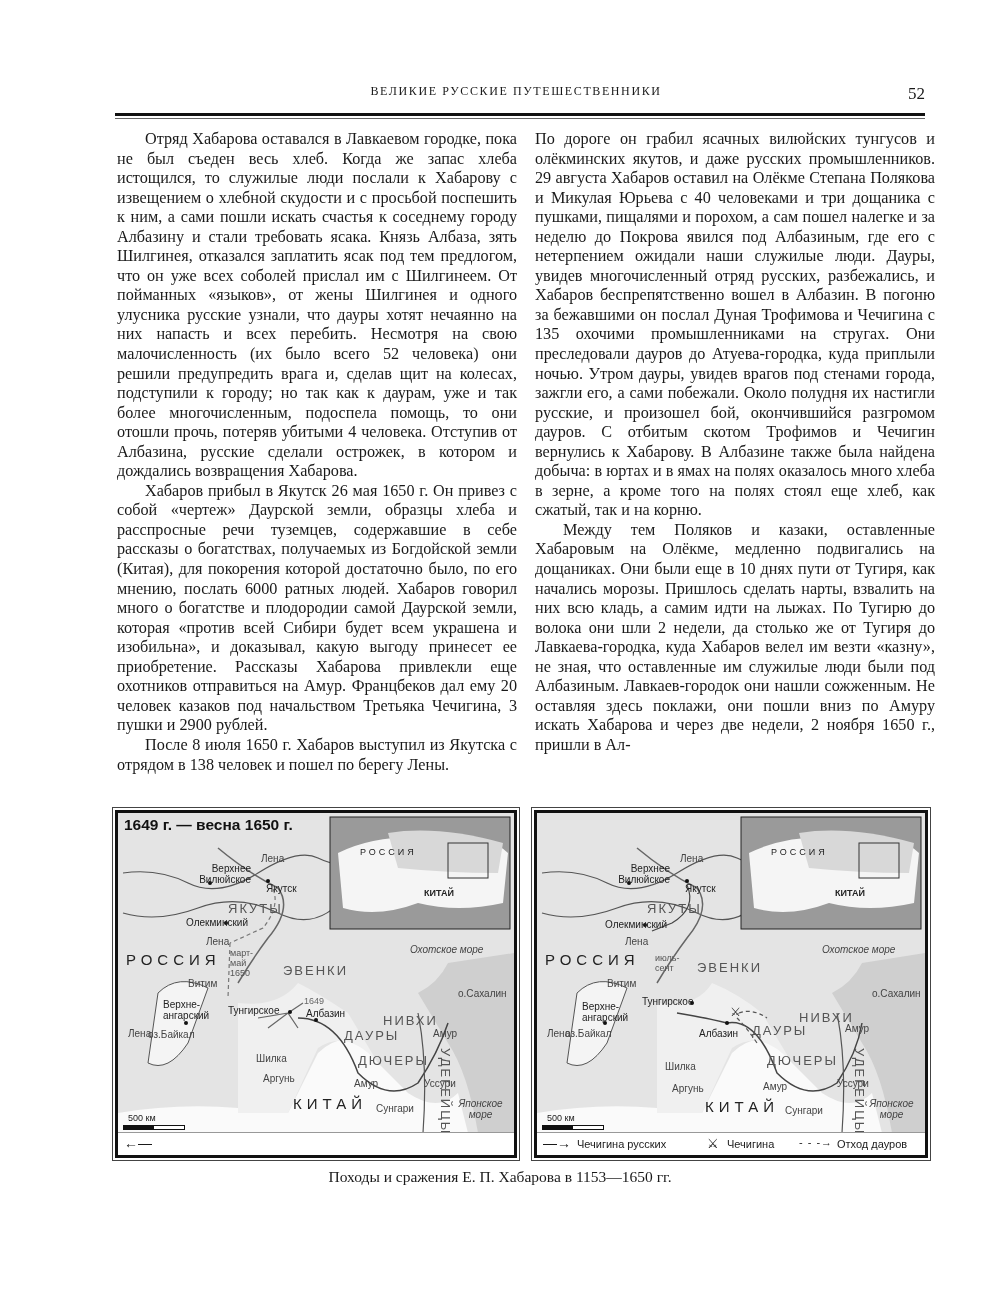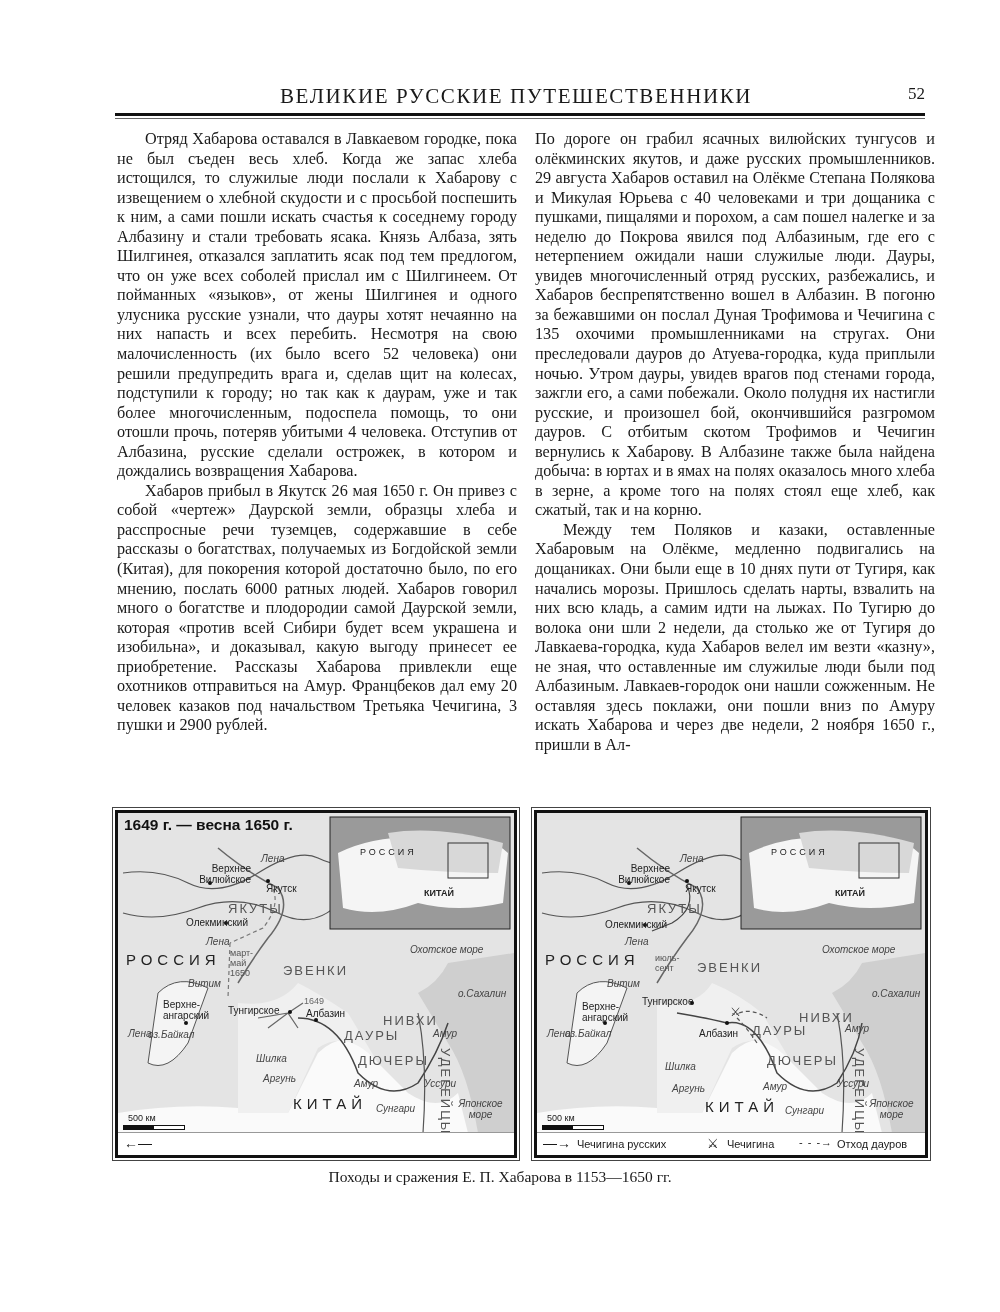--- a/index.html
+++ b/index.html
@@ -1,38 +1,38 @@
 <!DOCTYPE html>
 <html><head>
 <meta charset="utf-8">
 <style>
   html, body { margin:0; padding:0; background:#ffffff; }
   body { width:1000px; height:1312px; position:relative; overflow:hidden;
          font-family:"Liberation Serif","DejaVu Serif",serif; color:#1a1a1a; }
   .header { position:absolute; left:115px; top:84px; width:810px; height:26px; }
   .running-title { position:absolute; left:0; right:8px; top:0; text-align:center;
-         font-size:21px; letter-spacing:1.6px; }
+         font-size:12px; letter-spacing:1.6px; }
   .page-num { position:absolute; right:0; top:0; font-size:17px; }
   .rule1 { position:absolute; left:115px; top:113px; width:810px; height:3px; background:#111; }
   .rule2 { position:absolute; left:115px; top:118px; width:810px; height:1px; background:#666; }
   .col { position:absolute; top:130px; width:400px; font-size:16.2px; line-height:19.55px;
          text-align:justify; }
   .col.left { left:117px; }
   .col.right { left:535px; }
   .col p { margin:0; text-indent:0; }
   .col p.ind { text-indent:28px; }
   .map { position:absolute; top:810px; height:342px; border:3px solid #111; outline:1px solid #444;
          outline-offset:2px; background:#e6e6e6; overflow:hidden; font-family:"Liberation Sans","DejaVu Sans",sans-serif; }
   .map.left { left:115px; width:396px; }
   .map.right { left:534px; width:388px; }
   .map svg { position:absolute; left:0; top:0; }
   .map .lbl { position:absolute; font-size:10px; color:#222; white-space:nowrap; }
   .map .lbl.big { font-size:15px; letter-spacing:5px; color:#222; }
   .map .lbl.eth { font-size:13px; letter-spacing:2px; color:#555; }
-  .map .lbl.riv { font-style:italic; color:#444; font-size:10px; }
+  .map .lbl.riv { color:#444; font-size:10px; }
   .map .lbl.sea { font-style:italic; color:#444; font-size:10px; }
   .map .title { position:absolute; left:6px; top:3px; font-weight:bold; font-size:15.5px; color:#111; }
   .legend { position:absolute; left:0; bottom:0; width:100%; height:22px; background:#fff;
             border-top:1px solid #999; font-size:11px; }
   .legend span { position:absolute; top:5px; white-space:nowrap; }
   .scale { position:absolute; font-size:9px; }
   .scalebar { position:absolute; height:3px; border:1px solid #111; }
   .caption { position:absolute; top:1168px; left:0; width:1000px; text-align:center; font-size:15.5px; }
 </style>
 </head>
@@ -41,20 +41,21 @@
 <div class="header">
   <div class="running-title">ВЕЛИКИЕ РУССКИЕ ПУТЕШЕСТВЕННИКИ</div>
   <div class="page-num">52</div>
 </div>
 <div class="rule1"></div>
 <div class="rule2"></div>
 
 <div class="col left">
   <p class="ind">Отряд Хабарова оставался в Лавкаевом городке, пока не был съеден весь хлеб. Когда же запас хлеба истощился, то служилые люди послали к Хабарову с извещением о хлебной скудости и с просьбой поспешить к ним, а сами пошли искать счастья к соседнему городу Албазину и стали требовать ясака. Князь Албаза, зять Шилгинея, отказался заплатить ясак под тем предлогом, что он уже всех соболей прислал им с Шилгинеем. От пойманных «языков», от жены Шилгинея и одного улусника русские узнали, что дауры хотят нечаянно на них напасть и всех перебить. Несмотря на свою малочисленность (их было всего 52 человека) они решили предупредить врага и, сделав щит на колесах, подступили к городу; но так как к даурам, уже и так более многочисленным, подоспела помощь, то они отошли прочь, потеряв убитыми 4 человека. Отступив от Албазина, русские сделали острожек, в котором и дождались возвращения Хабарова.</p>
   <p class="ind">Хабаров прибыл в Якутск 26 мая 1650 г. Он привез с собой «чертеж» Даурской земли, образцы хлеба и расспросные речи туземцев, содержавшие в себе рассказы о богатствах, получаемых из Богдойской земли (Китая), для покорения которой достаточно было, по его мнению, послать 6000 ратных людей. Хабаров говорил много о богатстве и плодородии самой Даурской земли, которая «против всей Сибири будет всем украшена и изобильна», и доказывал, какую выгоду принесет ее приобретение. Рассказы Хабарова привлекли еще охотников отправиться на Амур. Францбеков дал ему 20 человек казаков под начальством Третьяка Чечигина, 3 пушки и 2900 рублей.</p>
+  <p class="ind">После 8 июля 1650 г. Хабаров выступил из Якутска с отрядом в 138 человек и пошел по берегу Лены.</p>
 </div>
 
 <div class="col right">
   <p>По дороге он грабил ясачных вилюйских тунгусов и олёкминских якутов, и даже русских промышленников. 29 августа Хабаров оставил на Олёкме Степана Полякова и Микулая Юрьева с 40 человеками и три дощаника с пушками, пищалями и порохом, а сам пошел налегке и за неделю до Покрова явился под Албазиным, где его с нетерпением ожидали наши служилые люди. Дауры, увидев многочисленный отряд русских, разбежались, и Хабаров беспрепятственно вошел в Албазин. В погоню за бежавшими он послал Дуная Трофимова и Чечигина с 135 охочими промышленниками на стругах. Они преследовали дауров до Атуева-городка, куда приплыли ночью. Утром дауры, увидев врагов под стенами города, зажгли его, а сами побежали. Около полудня их настигли русские, и произошел бой, окончившийся разгромом дауров. С отбитым скотом Трофимов и Чечигин вернулись к Хабарову. В Албазине также была найдена добыча: в юртах и в ямах на полях оказалось много хлеба в зерне, а кроме того на полях стоял еще хлеб, как сжатый, так и на корню.</p>
   <p class="ind">Между тем Поляков и казаки, оставленные Хабаровым на Олёкме, медленно подвигались на дощаниках. Они были еще в 10 днях пути от Тугиря, как начались морозы. Пришлось сделать нарты, взвалить на них всю кладь, а самим идти на лыжах. По Тугирю до волока они шли 2 недели, да столько же от Тугиря до Лавкаева-городка, куда Хабаров велел им везти «казну», не зная, что оставленные им служилые люди были под Албазиным. Лавкаев-городок они нашли сожженным. Не оставляя здесь поклажи, они пошли вниз по Амуру искать Хабарова и через две недели, 2 ноября 1650 г., пришли в Ал-</p>
 </div>
 
 <div class="map left">
   <svg width="396" height="342">
     <rect x="0" y="0" width="396" height="342" fill="#e4e4e4"></rect>

